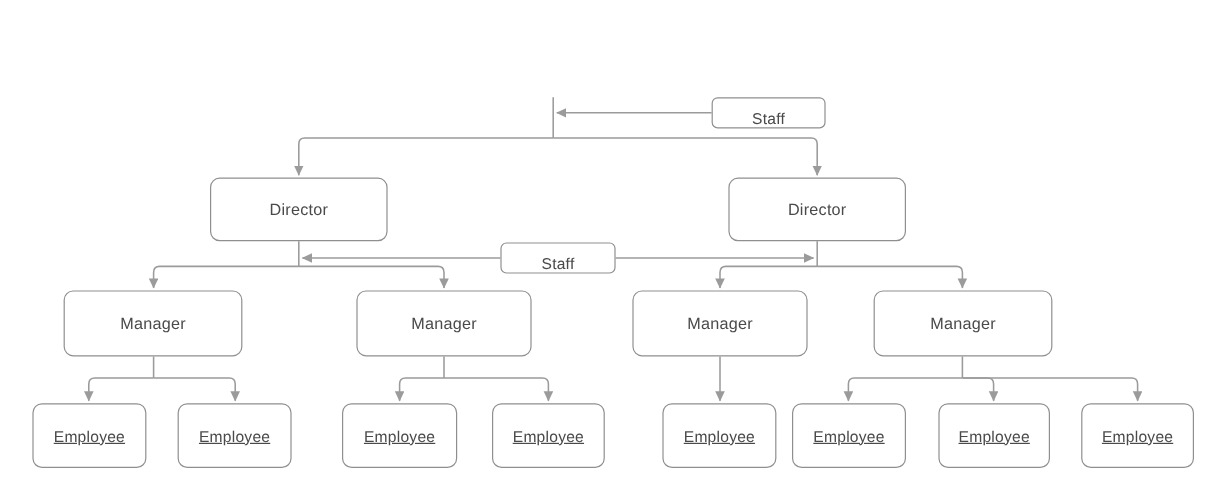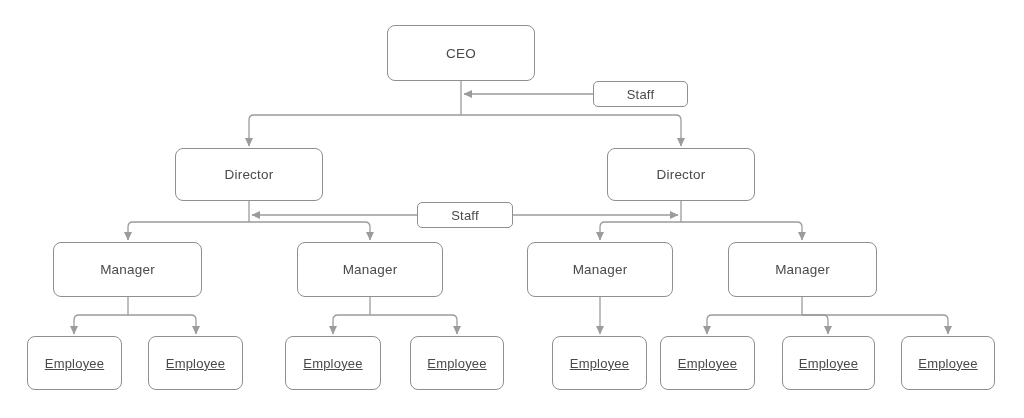--- a/index.html
+++ b/index.html
@@ -40,21 +40,21 @@
     display:flex;
     align-items:center;
     justify-content:center;
     color:var(--text);
     font-size:13.5px;
     letter-spacing:.2px;
     text-align:center;
   }
   .node-lg{border-radius:8px;}
   .node-sm{border-radius:8px;font-size:13px;text-decoration:underline;}
-  .node-xs{border-radius:5px;font-size:13px;}
+  .node-xs{border-radius:5px;font-size:13px;align-items:flex-end;}
 </style>
 </head>
 <body>
 
 <div class="canvas">
 
   <svg class="connectors" viewBox="0 0 1024 418" xmlns="http://www.w3.org/2000/svg">
     <defs>
       <marker id="arrow" markerUnits="userSpaceOnUse" markerWidth="9" markerHeight="9" refX="8" refY="4" orient="auto">
         <path d="M0,0 L8.5,4 L0,8 Z"></path>
@@ -87,23 +87,20 @@
     <path d="M370,315 H452 Q457,315 457,320 V334" marker-end="url(#arrow)"></path>
 
     <path d="M600,297 V334" marker-end="url(#arrow)"></path>
 
     <path d="M802,297 V315"></path>
     <path d="M802,315 H712 Q707,315 707,320 V334" marker-end="url(#arrow)"></path>
     <path d="M802,315 H823 Q828,315 828,320 V334" marker-end="url(#arrow)"></path>
     <path d="M802,315 H943 Q948,315 948,320 V334" marker-end="url(#arrow)"></path>
   </svg>
 
-  <div class="node node-lg" style="left:387px;top:25px;width:148px;height:56px;">
-    <span>CEO</span>
-  </div>
   <div class="node node-xs" style="left:593px;top:81px;width:95px;height:26px;">
     <span>Staff</span>
   </div>
 
   <div class="node node-lg" style="left:175px;top:148px;width:148px;height:53px;">
     <span>Director</span>
   </div>
   <div class="node node-lg" style="left:607px;top:148px;width:148px;height:53px;">
     <span>Director</span>
   </div>

